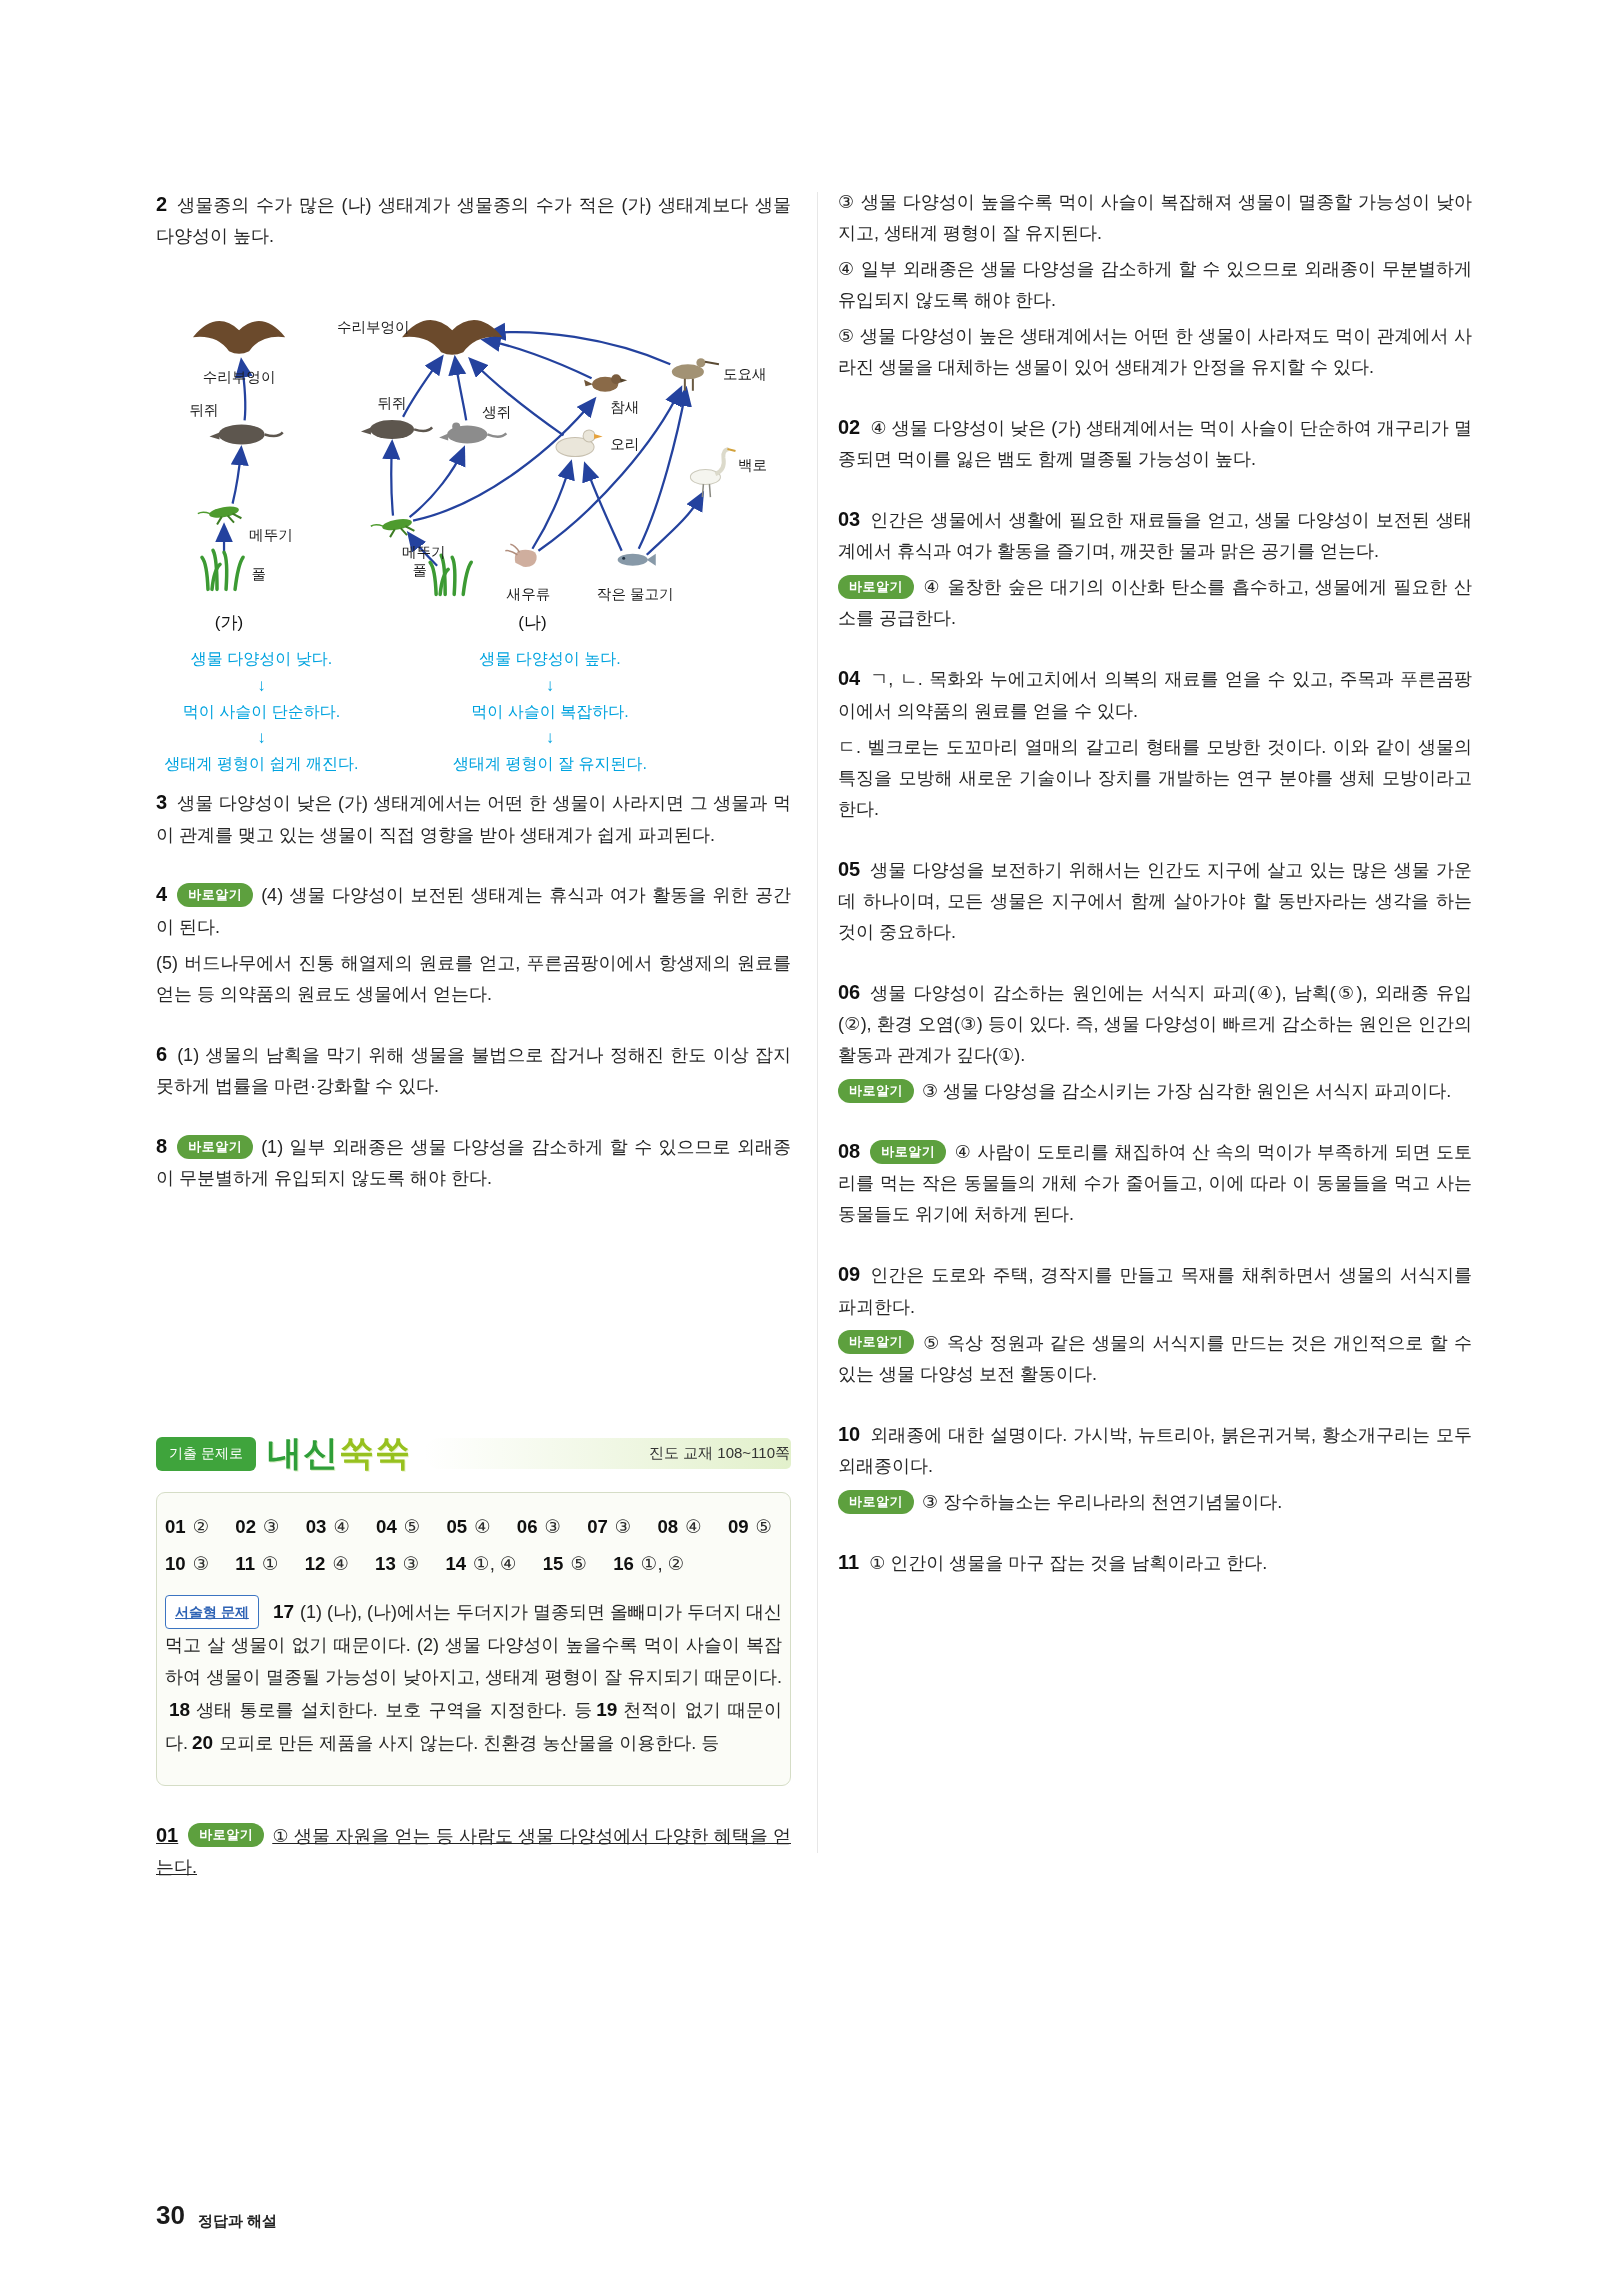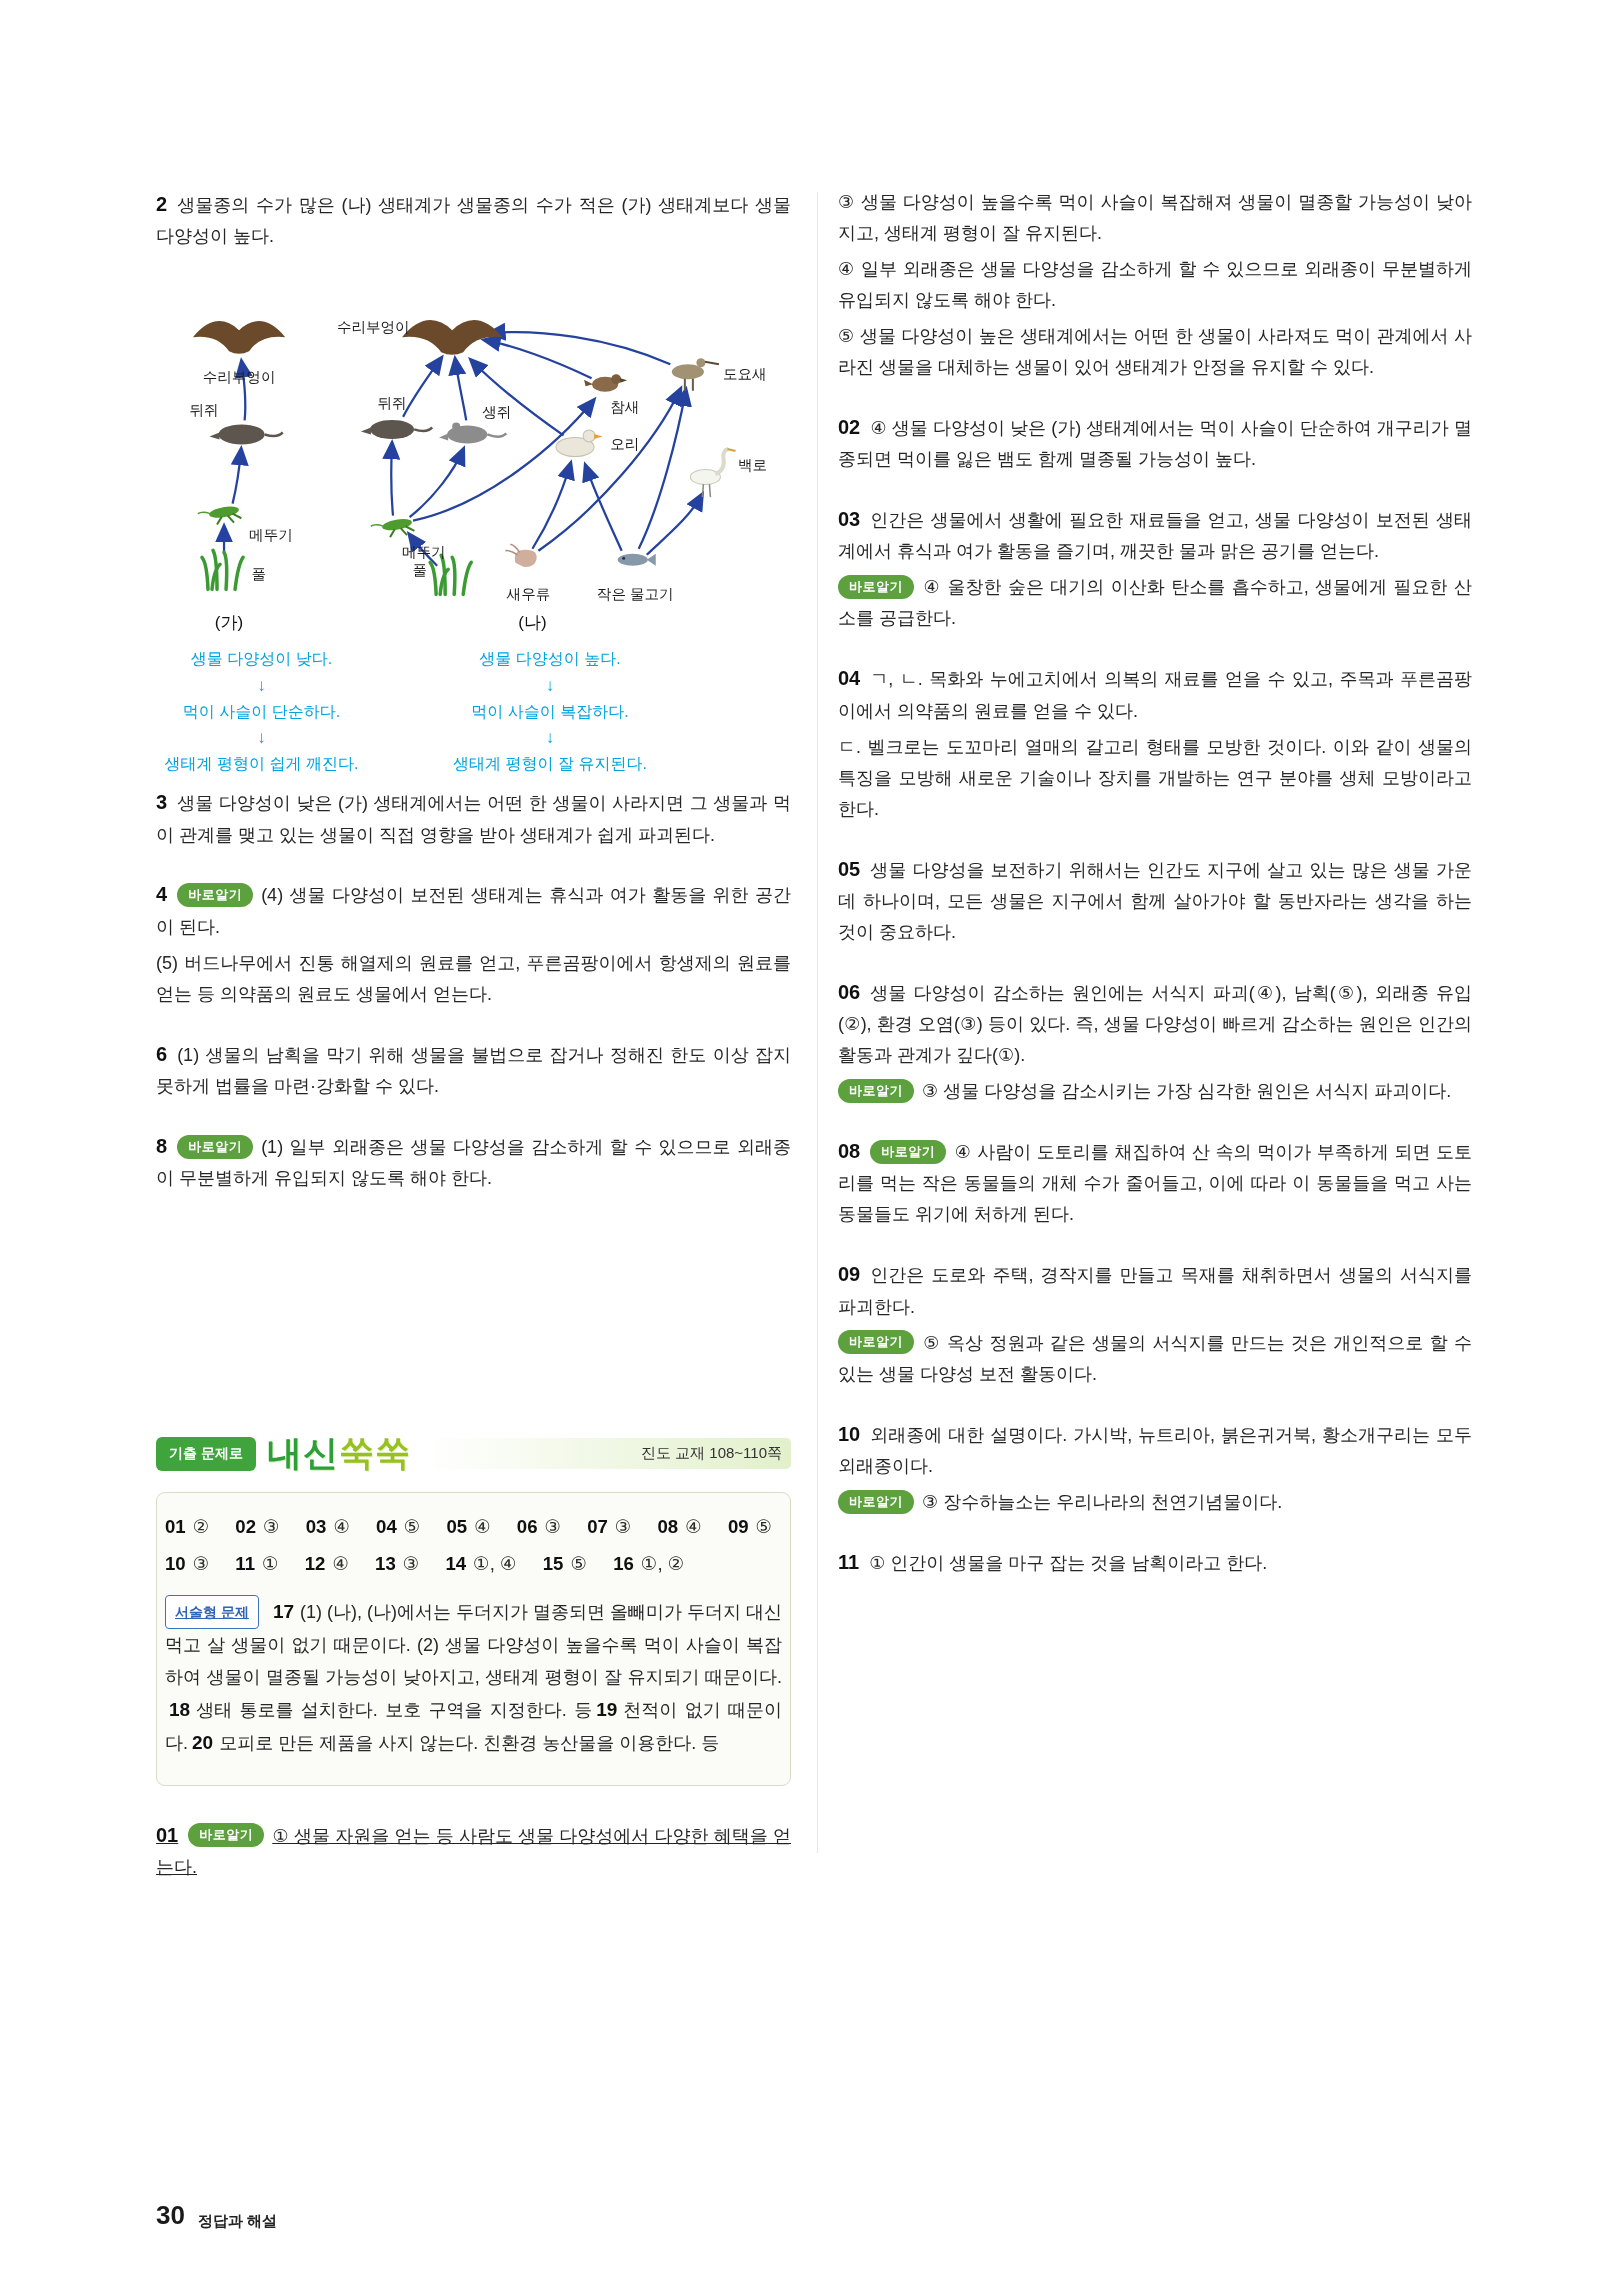--- a/index.html
+++ b/index.html
@@ -47,31 +47,31 @@
   .flow { text-align:center; color:#00a3df; font-size:16px; line-height:1.4; }
   .flow-ga { width:211px; }
   .flow-na { width:216px; margin-left:75px; }
   .flow p { margin:0; }
   .flow .arr { margin:3px 0; font-size:17px; }
 
   
   .exam-section { margin-top:236px; }
   .exam-header { display:flex; align-items:center; }
   .exam-tab {
-    background:#3fa43c; color:#ffffff; font-size:14px; font-weight:bold;
+    background:#3fa43c; color:#ffffff; font-size:14px; font-weight:normal;
     padding:8px 13px; border-radius:6px; white-space:nowrap;
   }
   .exam-logo { margin:0 13px 0 11px; font-size:35px; font-weight:bold; letter-spacing:1px; white-space:nowrap; }
   .logo-nae { color:#2e9e38; text-shadow:1px 1px 0 #d8edc2; }
   .logo-ssuk { color:#97c11f; text-shadow:1px 1px 0 #eaf3cf; }
   .exam-bar {
     flex:1; height:31px; background:linear-gradient(90deg,#ffffff,#e2f0cb);
     border-radius:15.6px 5px 5px 15.6px;
     display:flex; align-items:center; justify-content:flex-end;
-    padding-right:9px; font-size:15px; color:#333333;
+    padding-right:1px; font-size:15px; color:#333333;
   }
   .answers-box {
     border:1.5px solid #d5ddc6; background:#fbfcf7; border-radius:9px;
     padding:23px 8px 25px; margin-top:15px;
   }
   .answers { display:flex; flex-wrap:wrap; column-gap:26px; row-gap:15px; font-size:18.6px; }
   .ans-item { white-space:nowrap; }
   .ans-no { font-weight:bold; color:#101010; margin-right:7px; }
   .ans-val { color:#2b2b2b; }
   .seosul { margin-top:20px; font-size:18px; line-height:1.74; text-align:justify; color:#262626; word-break:break-all; }

